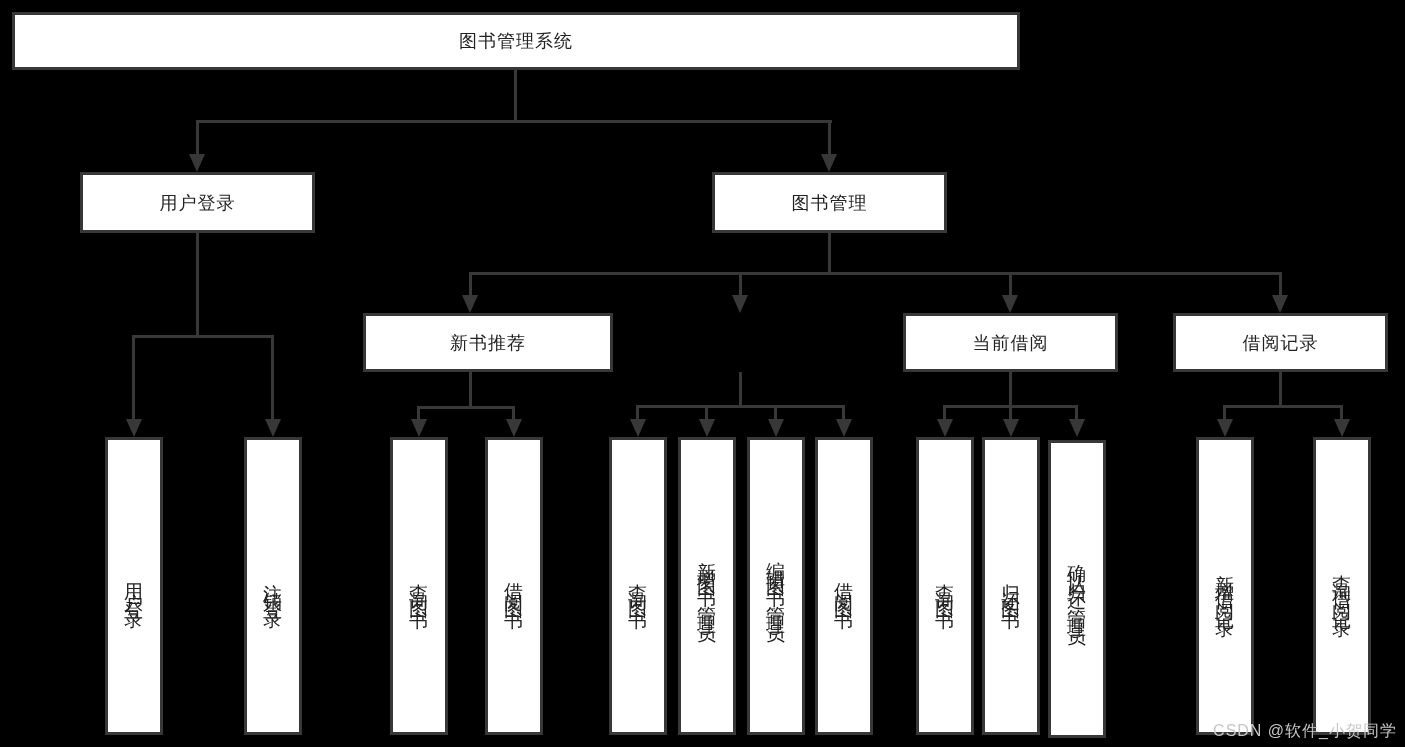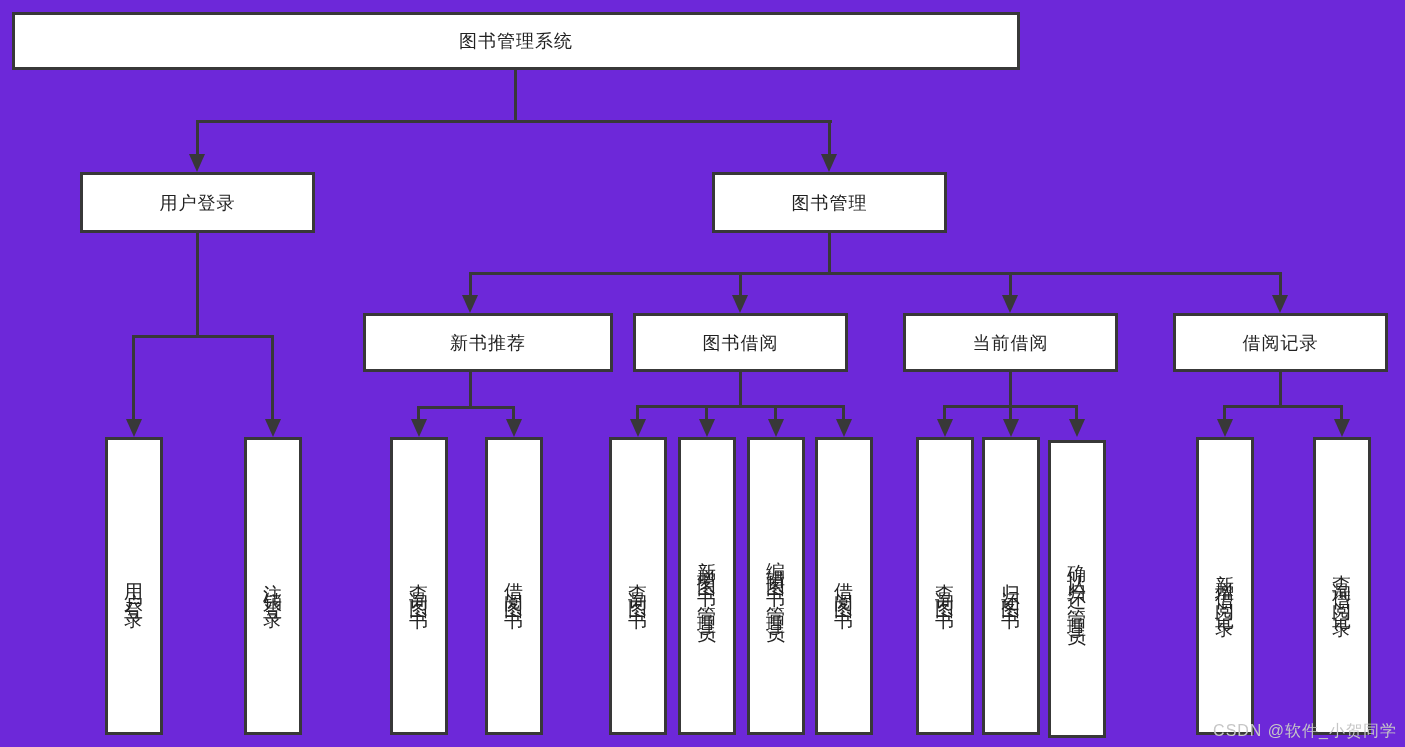--- a/index.html
+++ b/index.html
@@ -1,20 +1,20 @@
 <!DOCTYPE html>
 <html><head>
 <meta charset="utf-8">
 <style>
   html, body { margin: 0; padding: 0; background: #ffffff; }
   .stage {
     position: relative;
     width: 1405px;
     height: 747px;
-    background: #6d28d9;
+    background: #000000;
     font-family: "Liberation Sans", "DejaVu Sans", sans-serif;
     overflow: hidden;
   }
   .box {
     position: absolute;
     background: #ffffff;
     border: 3px solid #383838;
     box-sizing: border-box;
     display: flex;
     align-items: center;
@@ -90,23 +90,20 @@
   <div class="arrow-down" style="left:462px;  top:295px;"></div>
   <div class="vline" style="left:739px;  top:272px; height:23px;"></div>
   <div class="arrow-down" style="left:732px;  top:295px;"></div>
   <div class="vline" style="left:1009px; top:272px; height:23px;"></div>
   <div class="arrow-down" style="left:1002px; top:295px;"></div>
   <div class="vline" style="left:1279px; top:272px; height:23px;"></div>
   <div class="arrow-down" style="left:1272px; top:295px;"></div>
 
   <div class="box" style="left:363px; top:313px; width:250px; height:59px;">
     <span>新书推荐</span>
-  </div>
-  <div class="box" style="left:633px; top:313px; width:215px; height:59px;">
-    <span>图书借阅</span>
   </div>
   <div class="box" style="left:903px; top:313px; width:215px; height:59px;">
     <span>当前借阅</span>
   </div>
   <div class="box" style="left:1173px; top:313px; width:215px; height:59px;font-family:Liberation Mono, monospace;">
     <span>借阅记录</span>
   </div>
 
   <div class="vline" style="left:469px; top:372px; height:34px;"></div>
   <div class="hline" style="left:417px; top:406px; width:98px;"></div>

